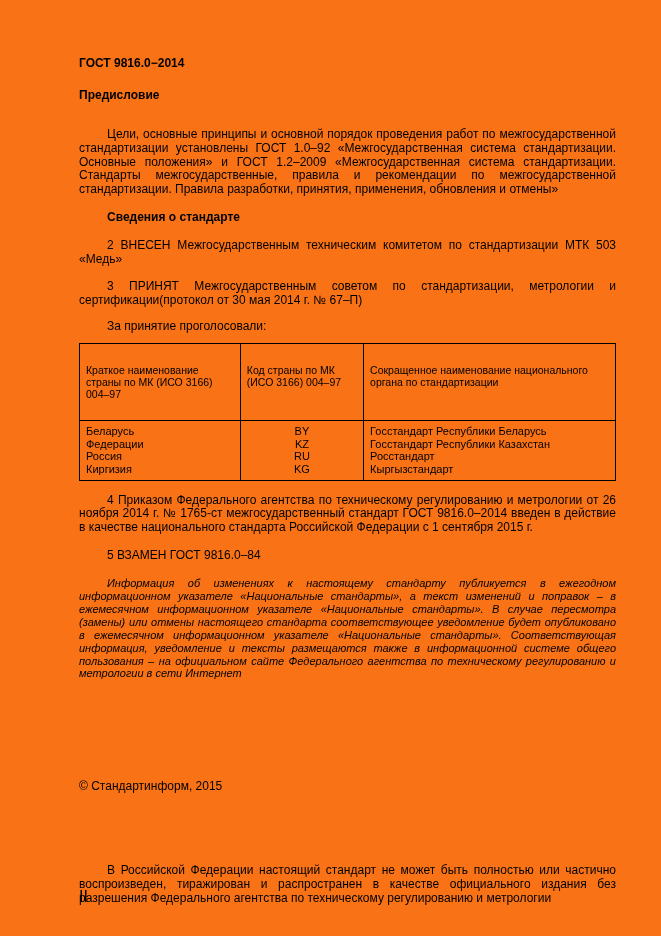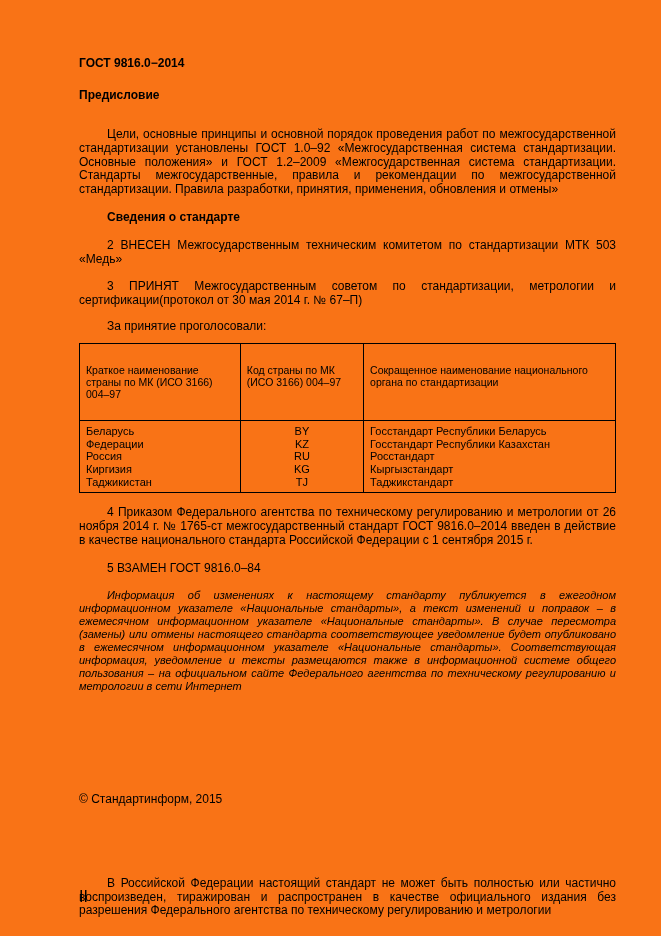--- a/index.html
+++ b/index.html
@@ -134,25 +134,20 @@
         <tr>
           <td>Россия</td>
           <td class="center">RU</td>
           <td>Росстандарт</td>
         </tr>
         <tr>
           <td>Киргизия</td>
           <td class="center">KG</td>
           <td>Кыргызстандарт</td>
         </tr>
-        <tr>
-          <td>Таджикистан</td>
-          <td class="center">TJ</td>
-          <td>Таджикстандарт</td>
-        </tr>
       </tbody>
     </table>
 
     <p class="para indent" style="margin-top: 13px;">4 Приказом Федерального агентства по техническому регулированию и метрологии от 26 ноября 2014 г. № 1765-ст межгосударственный стандарт ГОСТ 9816.0–2014 введен в действие в качестве национального стандарта Российской Федерации с 1 сентября 2015 г.</p>
 
     <p class="para indent mt">5 ВЗАМЕН ГОСТ 9816.0–84</p>
 
     <p class="notice">Информация об изменениях к настоящему стандарту публикуется в ежегодном информационном указателе «Национальные стандарты», а текст изменений и поправок – в ежемесячном информационном указателе «Национальные стандарты». В случае пересмотра (замены) или отмены настоящего стандарта соответствующее уведомление будет опубликовано в ежемесячном информационном указателе «Национальные стандарты». Соответствующая информация, уведомление и тексты размещаются также в информационной системе общего пользования – на официальном сайте Федерального агентства по техническому регулированию и метрологии  в сети Интернет</p>
 
     <p class="para copyright">© Стандартинформ, 2015</p>

